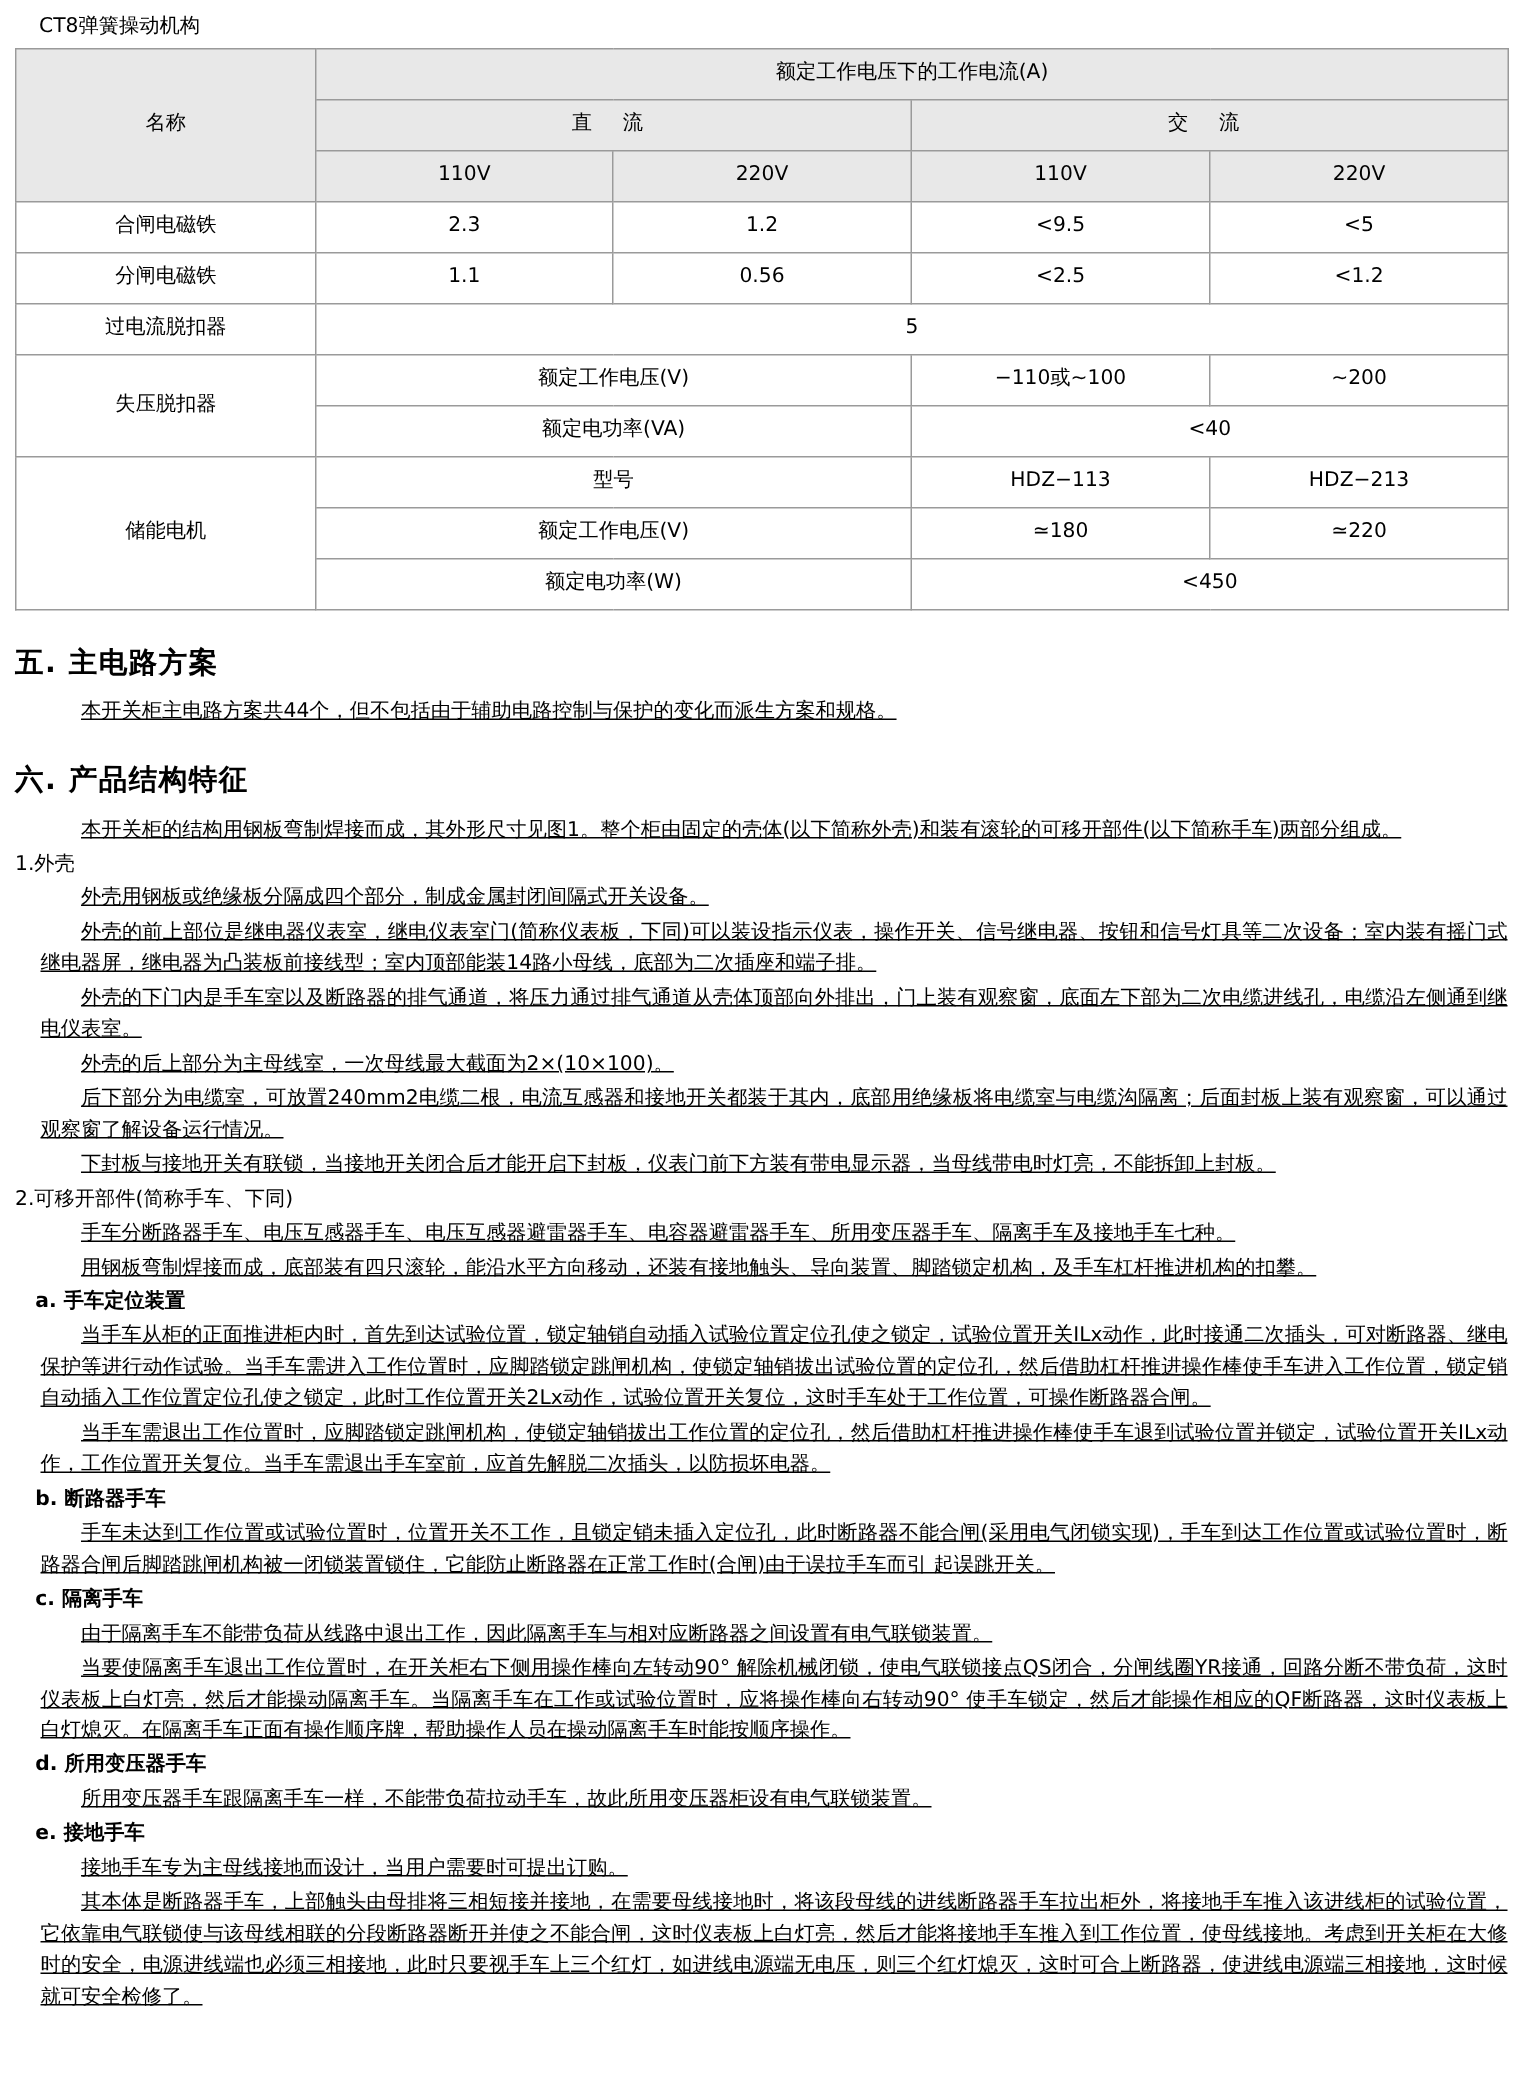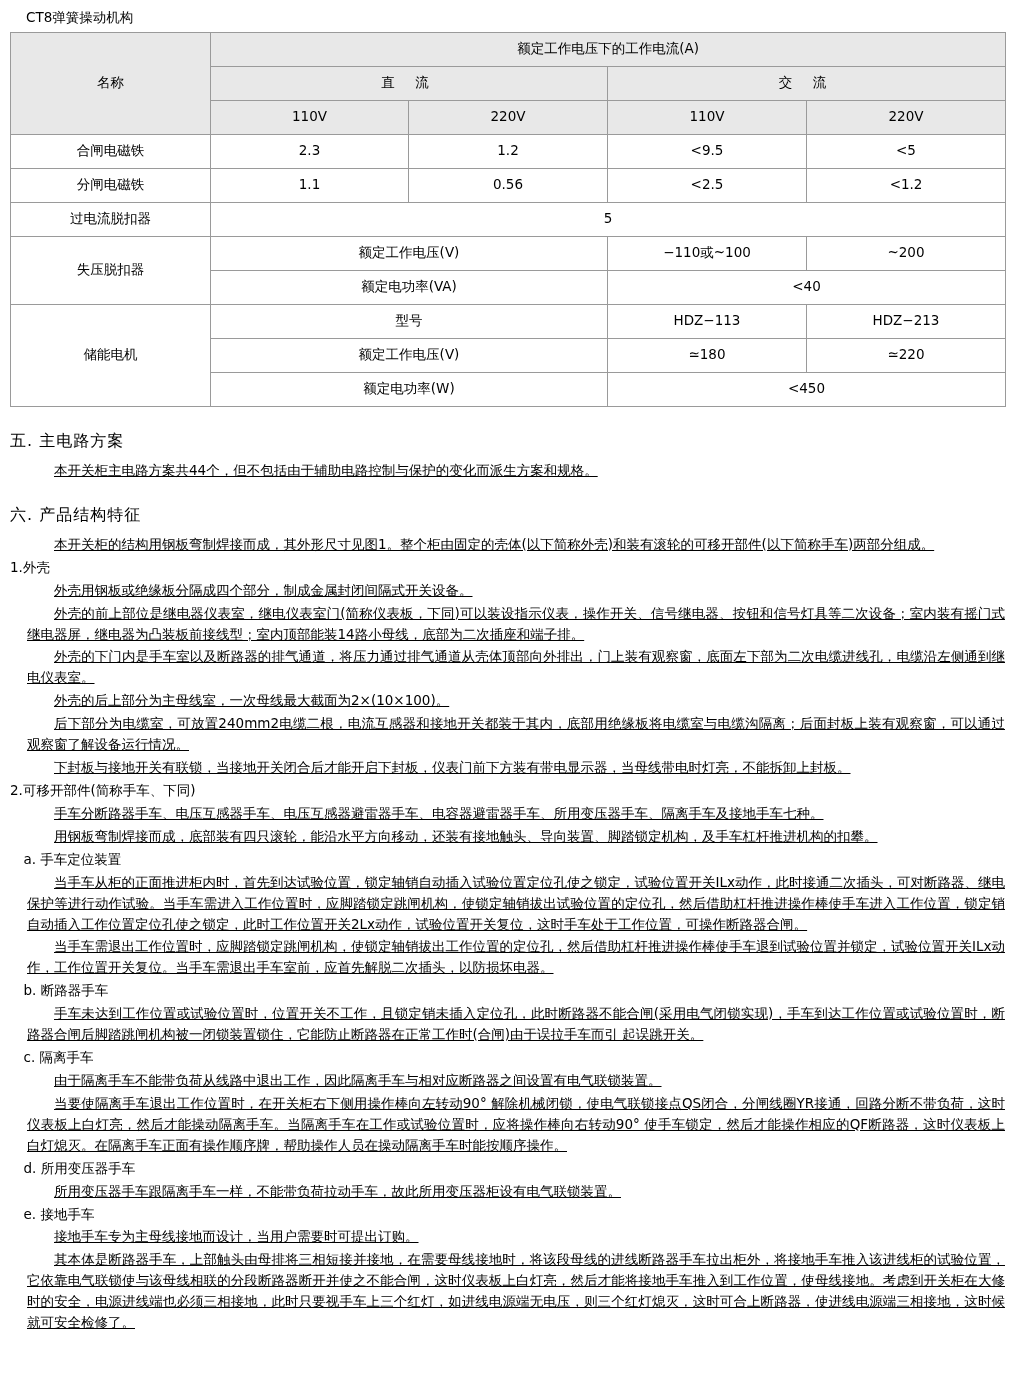--- a/index.html
+++ b/index.html
@@ -44,22 +44,22 @@
     height: 29px;
     padding: 2px 4px;
   }
   table.spec .hdr {
     background: #e8e8e8;
   }
   .wide-space { letter-spacing: 0.6em; padding-left: 0.6em; }
 
   
   h2.sec {
-    font-size: 16px;
-    font-weight: normal;
+    font-size: 19px;
+    font-weight: bold;
     margin: 22px 0 8px 0;
     letter-spacing: 1px;
   }
   p.body {
     margin: 0 0 2px 17px;
     text-indent: 2em;
     font-size: 13.5px;
     line-height: 1.55;
     text-align: justify;
     text-decoration: underline;
@@ -68,20 +68,21 @@
     margin: 0 0 2px 0;
     text-indent: 0;
     font-size: 13.5px;
     line-height: 1.55;
   }
   p.sub {
     margin: 0 0 2px 0;
     text-indent: 1em;
     font-size: 13.5px;
     line-height: 1.55;
+    font-weight: bold;
   }
 </style>
 </head>
 <body>
 
 <div class="page">
 
   <div class="tbl-caption">CT8弹簧操动机构</div>
 
   <table class="spec">

